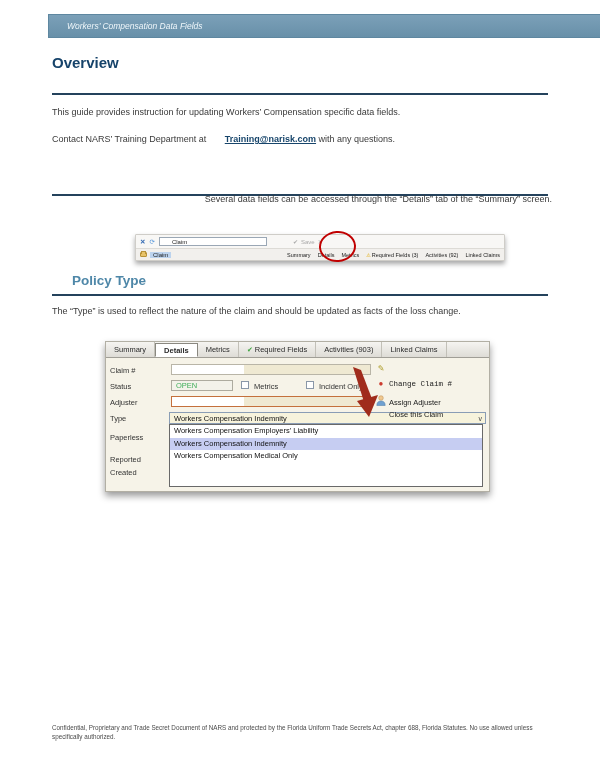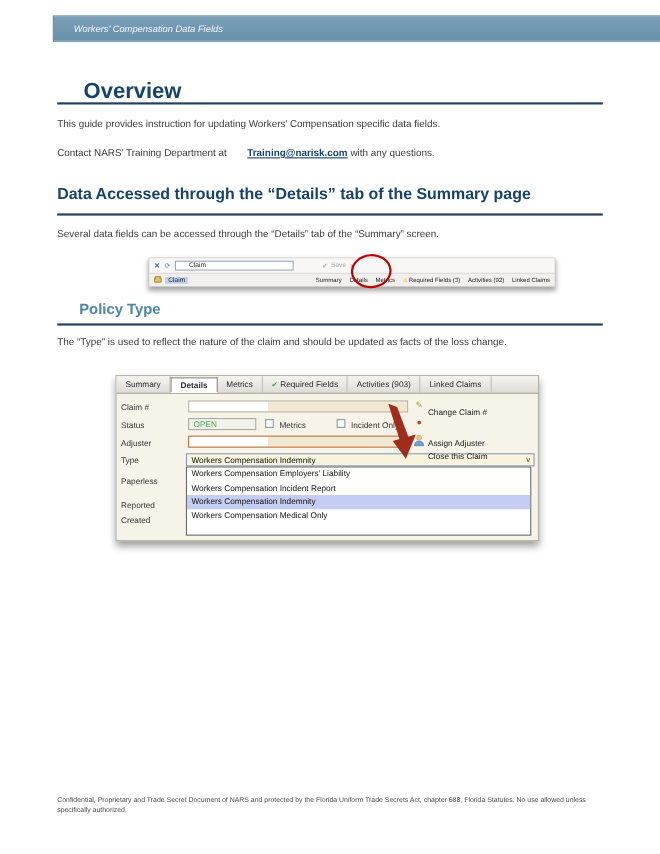--- a/index.html
+++ b/index.html
@@ -4,27 +4,27 @@
 <style>
   * { margin:0; padding:0; box-sizing:border-box; }
   body { background:#e8e8e8; font-family:"Liberation Sans", sans-serif; }
   .page { position:relative; width:600px; height:776px; background:#ffffff; margin:0 auto; overflow:hidden; }
 
   
   .titlebar { position:absolute; left:48px; top:14px; width:588px; height:24px;
     background:linear-gradient(#7ba0b8,#6890a9); border:1px solid #5e87a0;
     color:#eef6fa; font-size:8.5px; line-height:22px; padding:0 14px 0 18px;
     display:flex; justify-content:space-between;font-style:italic; }
-  .h1 { position:absolute; left:52px; top:72px; font-size:20px; font-weight:bold; color:#16436a;margin-left:24px; }
+  .h1 { position:absolute; left:52px; top:54px; font-size:15px; font-weight:bold; color:#16436a; }
   .h2 { position:absolute; left:52px; top:169px; font-size:14.5px; font-weight:bold; color:#16436a; }
   .h2b { position:absolute; left:52px; top:273px; font-size:13.5px; font-weight:bold; color:#4e87a8;padding-left:20px; }
   .rule { position:absolute; left:52px; width:496px; height:1.5px; background:#24425c; }
   .r1 { top:93px; } .r2 { top:194px; } .r3 { top:294px; }
   .body { position:absolute; left:52px; width:500px; font-size:9px; color:#3a3a3a; }
-  .p1 { top:107px; } .p2 { top:134px; } .p3 { top:207px; } .p4 { top:306px; }
+  .p1 { top:107px; } .p2 { top:134px; } .p3 { top:194px;text-align:right; } .p4 { top:306px; }
   .email-link { font-weight:bold; text-decoration:underline; color:#17456b; cursor:pointer;margin-left:16px; }
   .footer { position:absolute; left:52px; top:723px; width:496px; font-size:6.3px; line-height:9px; color:#4a4a4a; }
 
   
   .mini { position:absolute; left:135px; top:234px; width:370px; height:27px;
     background:#fbfaf8; border:1px solid #cfcdc8; border-radius:1px;
     box-shadow:0 3px 5px rgba(0,0,0,0.35); font-size:6px; color:#333; }
   .mini-row1 { display:flex; align-items:center; height:13px; padding:0 4px; background:#f8f7f5; }
   .mini-row2 { display:flex; align-items:center; height:12px; padding:0 4px; background:#f2f0ed; border-top:1px solid #dddbd6; }
   .mi { font-size:6.5px; font-weight:bold; margin-right:4px; }
@@ -81,21 +81,20 @@
   <header class="titlebar">
     <span>Workers’ Compensation Data Fields</span>
     <span>3</span>
   </header>
 
   <div class="h1">Overview</div>
   <div class="rule r1"></div>
   <p class="body p1">This guide provides instruction for updating Workers’ Compensation specific data fields.</p>
   <p class="body p2"><span>Contact NARS’ Training Department at </span><a class="email-link">Training@narisk.com</a><span> with any questions.</span></p>
 
-  <div class="h2">Data Accessed through the “Details” tab of the Summary page</div>
   <div class="rule r2"></div>
   <p class="body p3">Several data fields can be accessed through the “Details” tab of the “Summary” screen.</p>
 
   <div class="mini">
     <div class="mini-row1">
       <span class="mi close">✕</span>
       <span class="mi refresh">⟳</span>
       <span class="mini-input">Claim</span>
       <span class="mini-save">
           <span>✔</span>
@@ -150,27 +149,26 @@
 
     <span class="lbl" style="left:4px; top:72px;">Type</span>
     <span class="combo"><span>Workers Compensation Indemnity</span><span class="chev">v</span></span>
 
     <span class="lbl ghost" style="left:4px; top:91px;">Paperless</span>
     <span class="lbl ghost" style="left:4px; top:113px;">Reported</span>
     <span class="lbl ghost" style="left:4px; top:126px;">Created</span>
 
     <div class="ddl">
       <div class="opt">Workers Compensation Employers’ Liability</div>
-      <div class="opt">Workers Compensation Incident Report</div>
       <div class="opt sel">Workers Compensation Indemnity</div>
       <div class="opt">Workers Compensation Medical Only</div>
     </div>
 
     <span class="act-ic pencil" style="top:22px;">✎</span>
-    <span class="act-tx" style="top:28px;">Change Claim #</span>
+    <span class="act-tx" style="top:38px;font-family:Liberation Mono, monospace;">Change Claim #</span>
     <span class="act-ic reddot" style="top:37px;">●</span>
     <span class="act-tx" style="top:40px;margin-top:28px;">Close this Claim</span>
     <svg class="person-svg" width="10" height="11" viewBox="0 0 10 11">
       <circle cx="5" cy="3" r="2.3" fill="#f0c890" stroke="#b98b4e" stroke-width="0.5"></circle>
       <path d="M0.8 10.5 Q0.8 6 5 6 Q9.2 6 9.2 10.5 Z" fill="#6fa0d0" stroke="#4d7aa8" stroke-width="0.5"></path>
     </svg>
     <span class="act-tx" style="top:56px;">Assign Adjuster</span>
 
     <svg class="arrow-svg" width="42" height="54" viewBox="0 0 42 54">
       <polygon points="9,0 17,3 28,32 20,35" fill="#a02c1c"></polygon>

